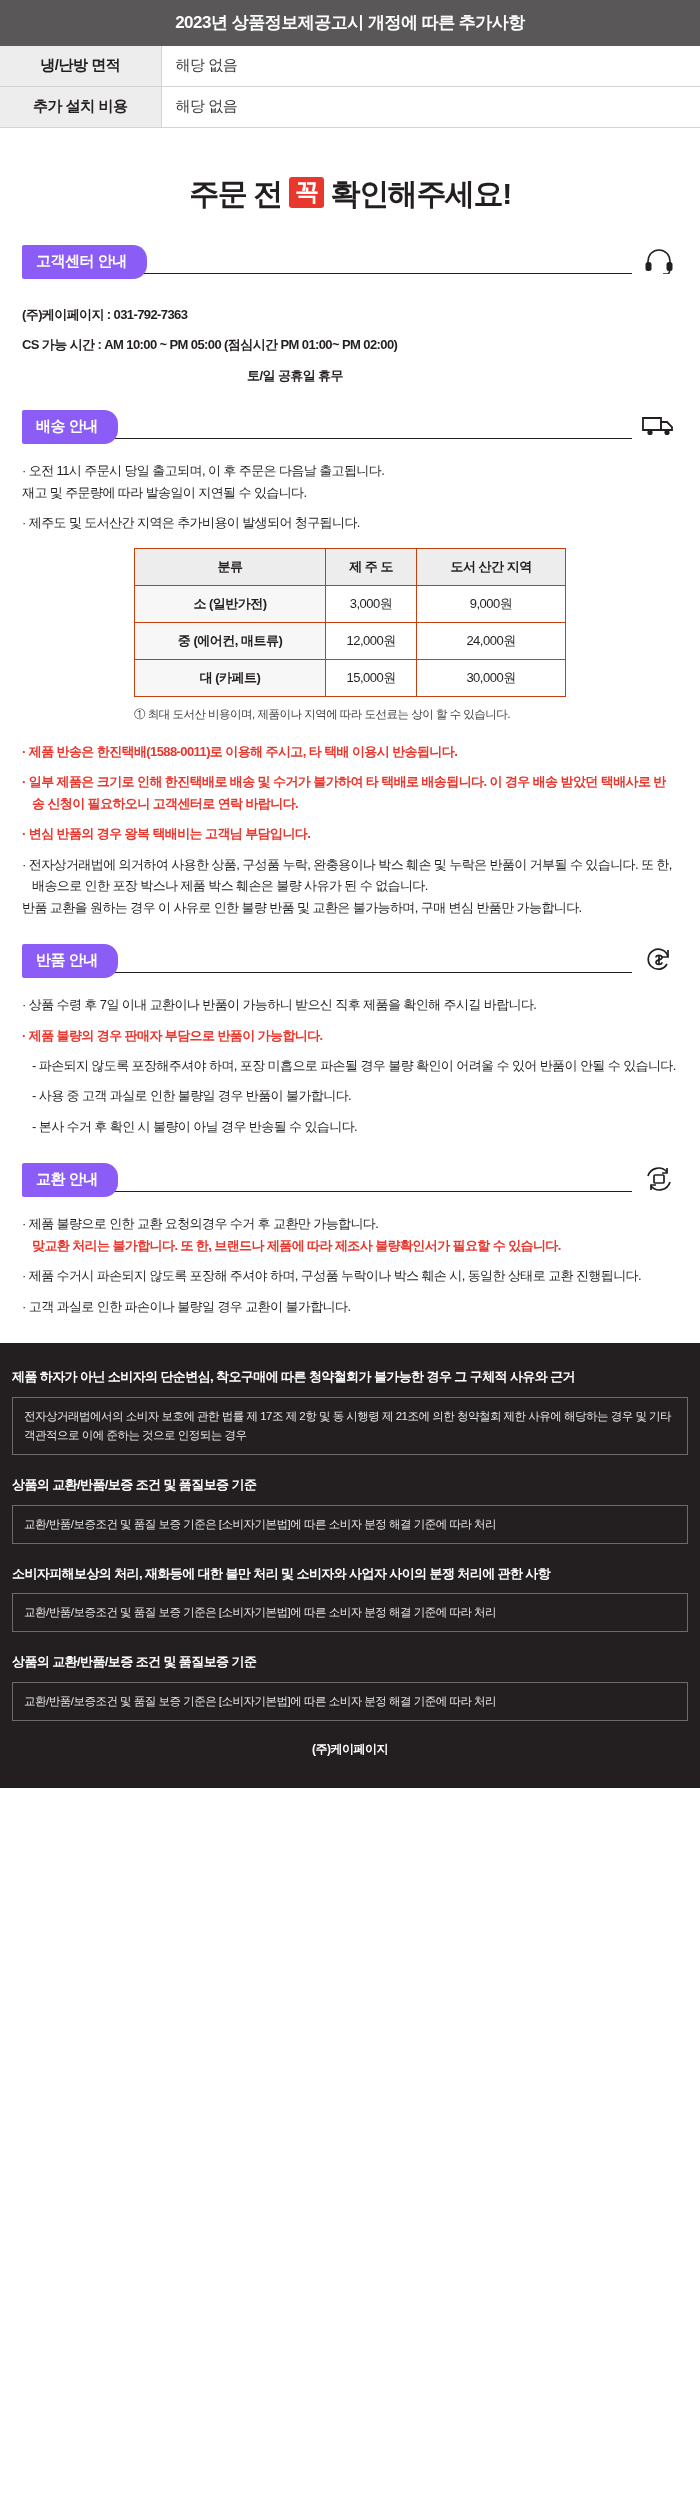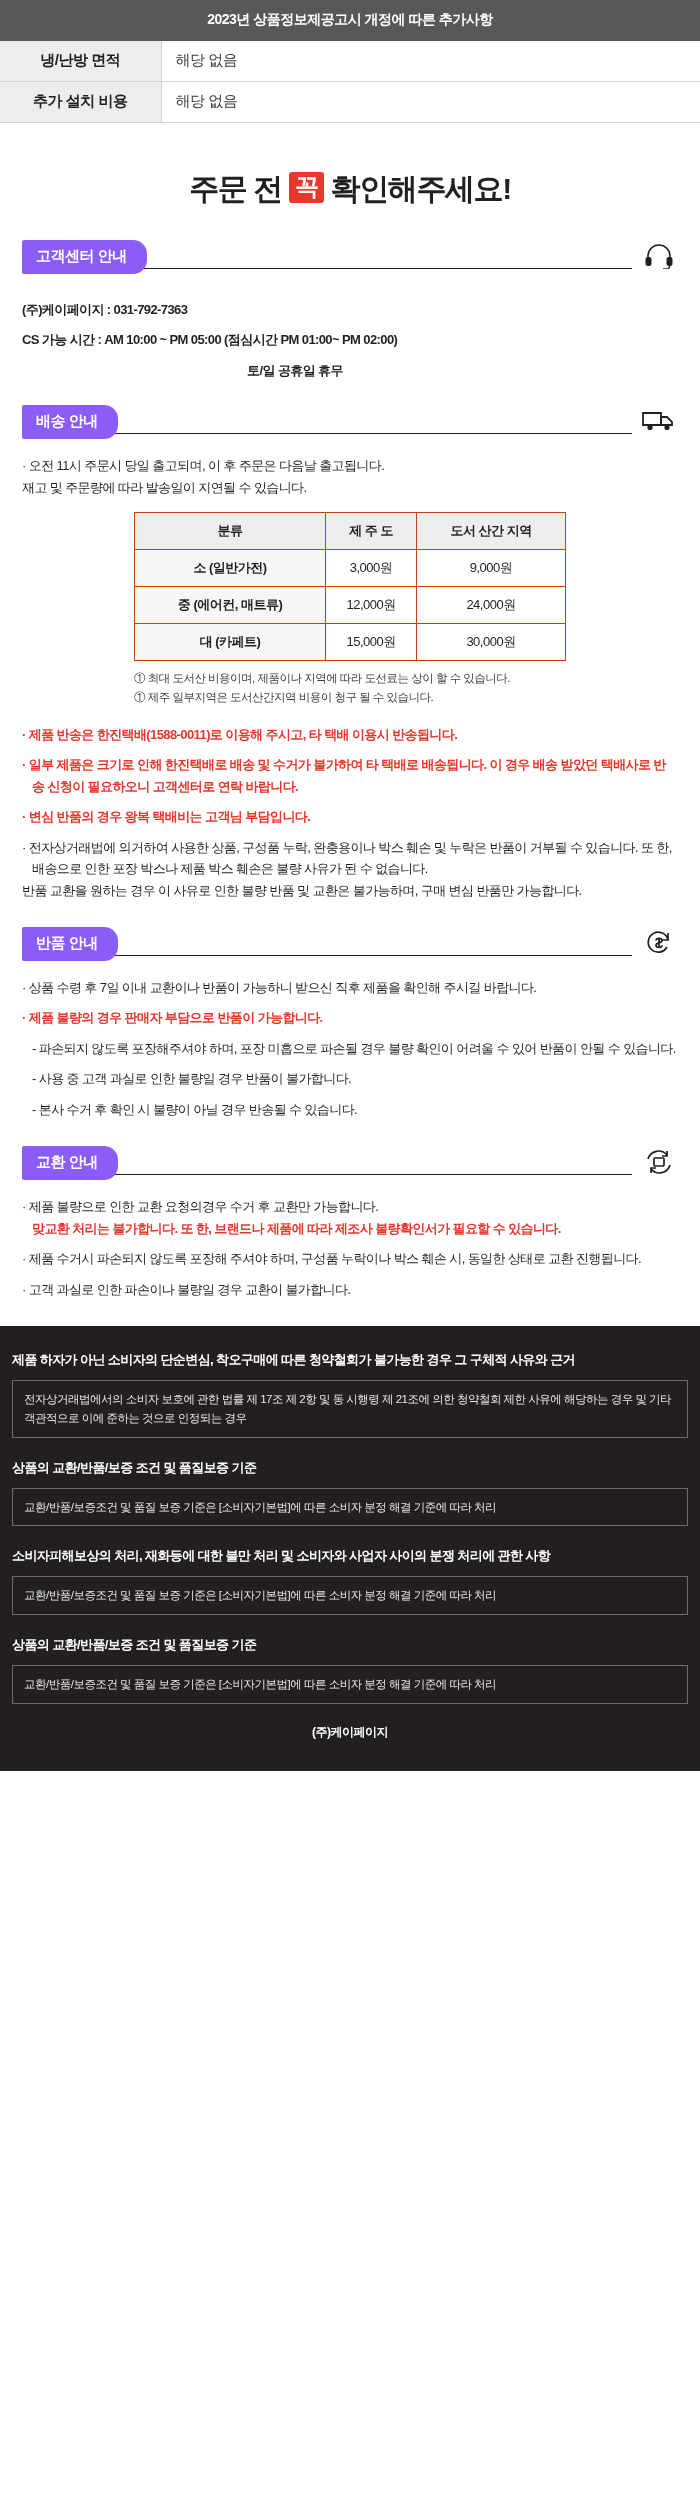--- a/index.html
+++ b/index.html
@@ -10,21 +10,21 @@
     background: #ffffff;
     color: #231f20;
   }
   .page { width: 700px; position: relative; }
 
   
   .spec-header {
     background: #595757;
     color: #ffffff;
     text-align: center;
-    font-size: 14px;
+    font-size: 17px;
     font-weight: bold;
     padding: 11px 0 12px;
     letter-spacing: -0.5px;
   }
   .spec-table { width: 100%; border-collapse: collapse; }
   .spec-table td {
     border-bottom: 1px solid #d3d3d3;
     font-size: 15px;
     padding: 10px 0 11px;
     letter-spacing: -0.5px;
@@ -235,20 +235,21 @@
           <path d="M1 4h18v12H1z"></path>
           <path d="M19 8h6l5 5v3h-11z"></path>
           <circle cx="8" cy="18.5" r="2.6" fill="#231f20" stroke="none"></circle>
           <circle cx="25" cy="18.5" r="2.6" fill="#231f20" stroke="none"></circle>
         </svg>
       </span>
     </div>
     <div class="body-text">
       <p class="indent">· 오전 11시 주문시 당일 출고되며, 이 후 주문은 다음날 출고됩니다.</p>
       <p class="indent" style="margin-top:-9px;">  재고 및 주문량에 따라 발송일이 지연될 수 있습니다.</p>
+      <p class="indent">· 제주도 및 도서산간 지역은 추가비용이 발생되어 청구됩니다.</p>
     </div>
 
     <table class="fee-table">
       <thead>
         <tr>
           <th>분류</th>
           <th>제 주 도</th>
           <th>도서 산간 지역</th>
         </tr>
       </thead>
@@ -266,21 +267,20 @@
         <tr>
           <td>대 (카페트)</td>
           <td>15,000원</td>
           <td>30,000원</td>
         </tr>
       </tbody>
     </table>
 
     <div class="fee-notes">
       <p>① 최대 도서산 비용이며, 제품이나 지역에 따라 도선료는 상이 할 수 있습니다.</p>
-      <p>① 제주 일부지역은 도서산간지역 비용이 청구 될 수 있습니다.</p>
     </div>
 
     <div class="body-text" style="margin-top:18px;">
       <p class="indent red bold">· 제품 반송은 한진택배(1588-0011)로 이용해 주시고, 타 택배 이용시 반송됩니다.</p>
       <p class="indent red bold">· 일부 제품은 크기로 인해 한진택배로 배송 및 수거가 불가하여 타 택배로 배송됩니다. 이 경우 배송 받았던 택배사로 반송 신청이 필요하오니 고객센터로 연락 바랍니다.</p>
       <p class="indent red bold">· 변심 반품의 경우 왕복 택배비는 고객님 부담입니다.</p>
       <p class="indent">· 전자상거래법에 의거하여 사용한 상품, 구성품 누락, 완충용이나 박스 훼손 및 누락은 반품이 거부될 수 있습니다. 또 한, 배송으로 인한 포장 박스나 제품 박스 훼손은 불량 사유가 된 수 없습니다.</p>
       <p class="indent" style="margin-top:-9px;">  반품 교환을 원하는 경우 이 사유로 인한 불량 반품 및 교환은 불가능하며, 구매 변심 반품만 가능합니다.</p>
     </div>
   </div>

